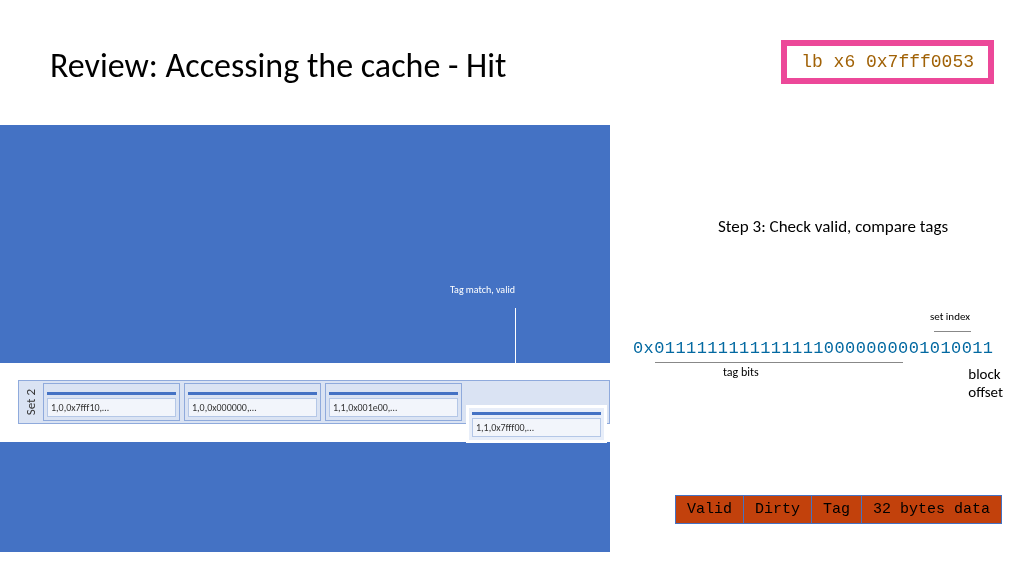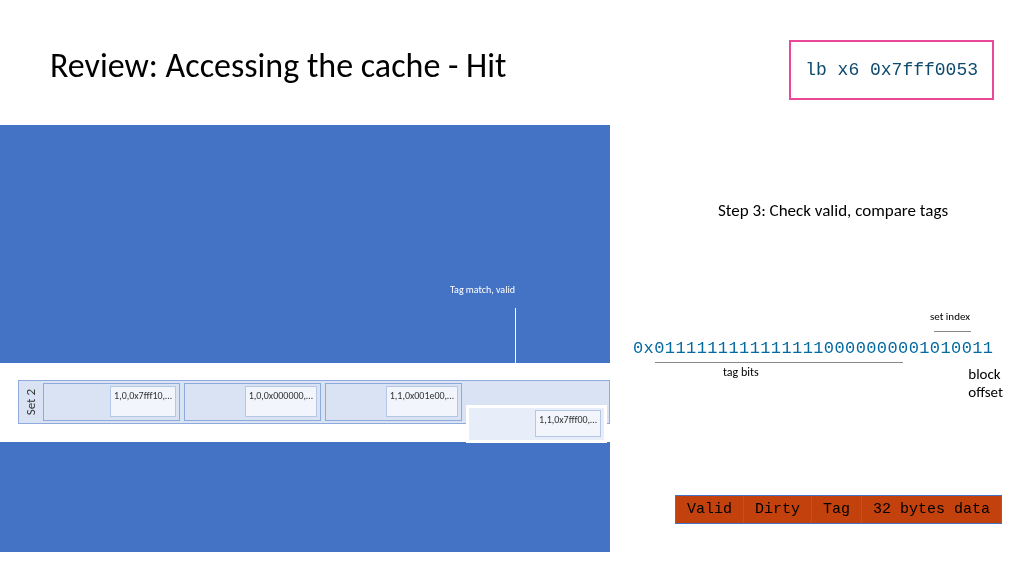--- a/index.html
+++ b/index.html
@@ -16,25 +16,25 @@
     left: 50px;
     top: 45px;
     font-size: 34px;
     font-weight: 400;
     color: #000;
   }
   .code-box {
     position: absolute;
     right: 30px;
     top: 40px;
-    border: 2px solid #ec4899;
-    padding: 18px 14px;
+    border: 6px solid #ec4899;
+    padding: 6px 14px;
     font-family: "Courier New", monospace;
     font-size: 18px;
-    color: #0c4a6e;
+    color: #a16207;
   }
   .blue-block {
     position: absolute;
     left: 0;
     background: #4472c4;
   }
   .blue-top { top: 125px; width: 610px; height: 238px; }
   .blue-bottom { top: 442px; width: 610px; height: 110px; }
   .set-row {
     position: absolute;
@@ -57,21 +57,21 @@
     text-align: center;
   }
   .way {
     flex: 1;
     height: 38px;
     margin: 0 2px;
     border: 1px solid #8faadc;
     background: #dae3f3;
     position: relative;
     display: flex;
-    flex-direction: row;
+    flex-direction: column;
     justify-content: flex-end;
     padding: 2px 3px 3px 3px;
   }
   .way.highlight {
     border: 3px solid #fff;
     background: #e8eef9;
     margin-top: 43px;
   }
   .way-bar {
     height: 3px;
@@ -98,21 +98,21 @@
     position: absolute;
     left: 515px;
     top: 308px;
     width: 1px;
     height: 66px;
     background: #fff;
   }
   .step-text {
     position: absolute;
     left: 718px;
-    top: 200px;
+    top: 216px;
     font-size: 17px;
     color: #000;
   }
   .addr-region {
     position: absolute;
     left: 633px;
     top: 310px;
     width: 380px;
   }
   .set-index-label {

